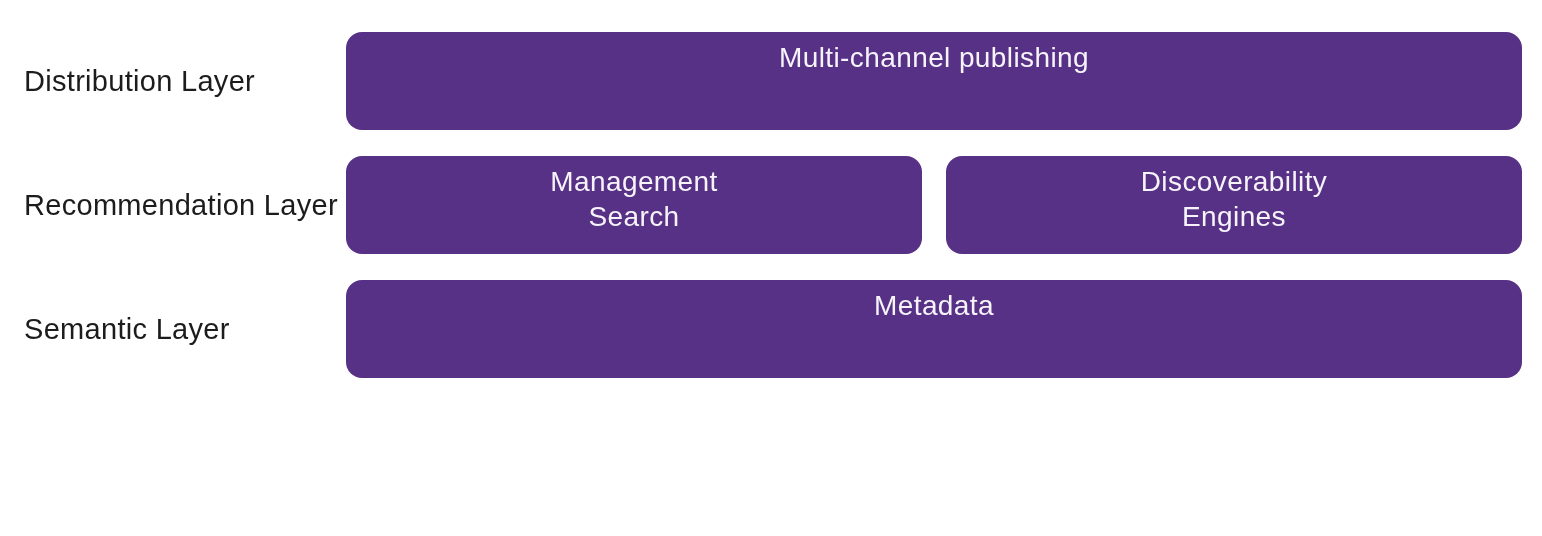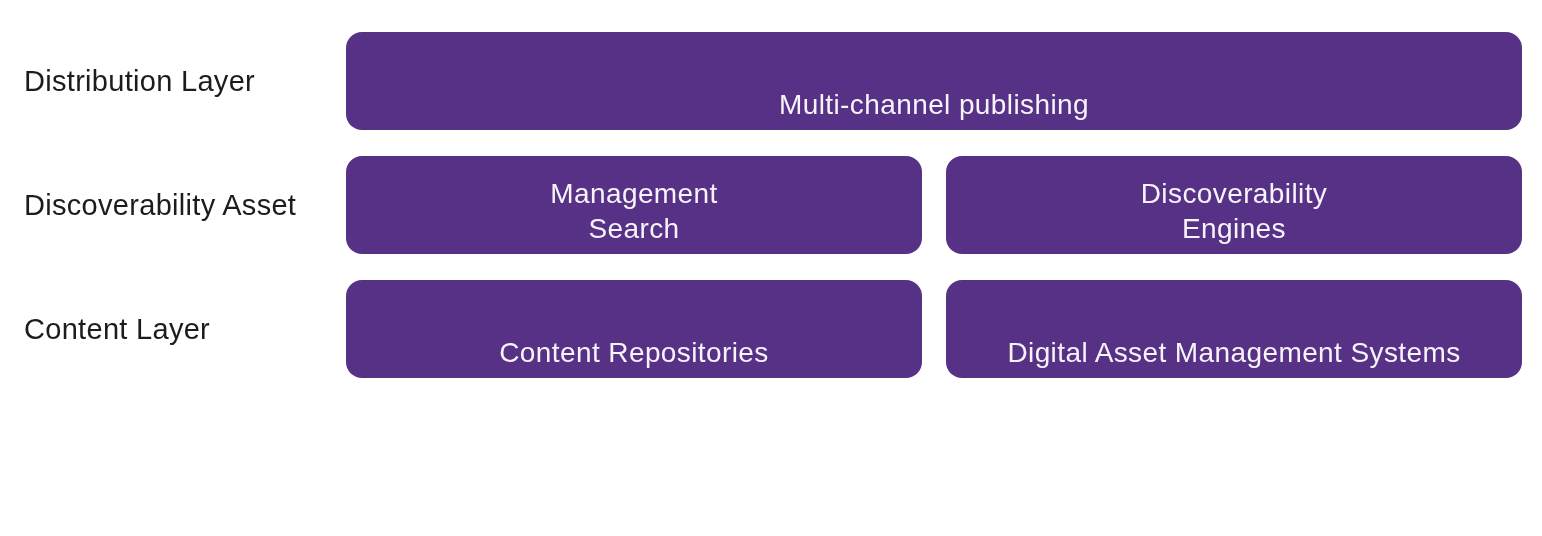--- a/index.html
+++ b/index.html
@@ -38,21 +38,21 @@
   .row-boxes {
     flex: 1;
     display: flex;
     gap: 24px;
   }
   .box {
     flex: 1;
     background: #563185;
     border-radius: 16px;
     display: flex;
-    align-items: flex-end;
+    align-items: flex-start;
     justify-content: center;
     text-align: center;
     color: #f7f3fa;
     font-size: 28px;
     font-weight: 400;
     letter-spacing: 0.4px;
     line-height: 1.25;
     white-space: pre-line;
     padding: 8px 16px;
   }
@@ -65,39 +65,36 @@
   <div class="row">
     <div class="row-label">Distribution Layer</div>
     <div class="row-boxes">
       <div class="box">
         <span>Multi-channel publishing</span>
       </div>
     </div>
   </div>
 
   <div class="row">
-    <div class="row-label">Discoverability Asset</div>
+    <div class="row-label">Recommendation Layer</div>
     <div class="row-boxes">
       <div class="box">
         <span>Management
 Search</span>
       </div>
       <div class="box">
         <span>Discoverability
 Engines</span>
       </div>
     </div>
   </div>
 
-
   <div class="row">
-    <div class="row-label">Content Layer</div>
+    <div class="row-label">Semantic Layer</div>
     <div class="row-boxes">
       <div class="box">
-        <span>Content Repositories</span>
-      </div>
-      <div class="box">
-        <span>Digital Asset Management Systems</span>
+        <span>Metadata</span>
       </div>
     </div>
   </div>
 
+
 </div>
 
 </body></html>

